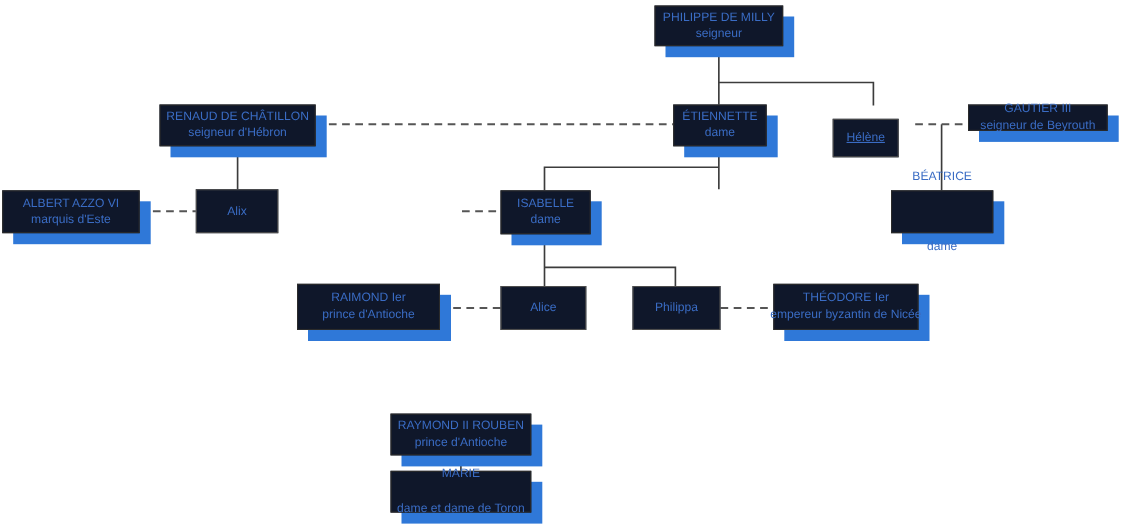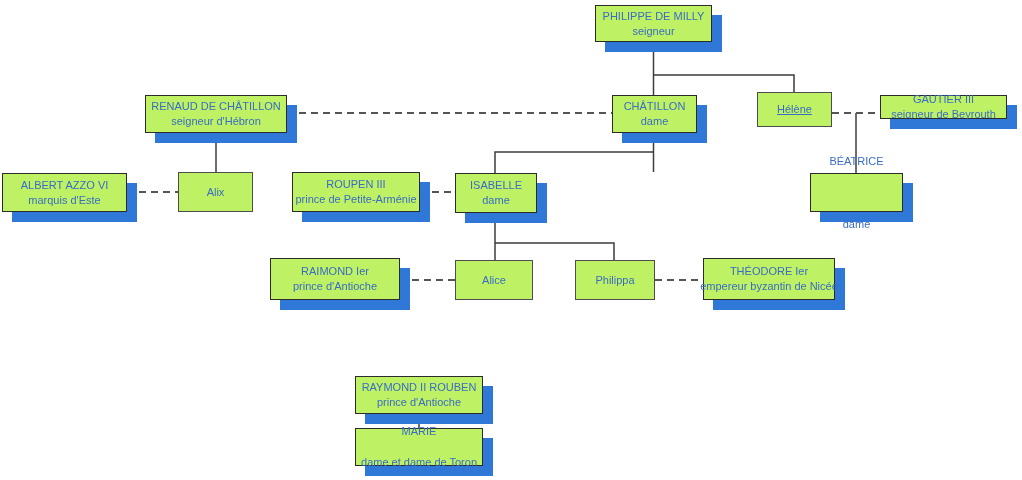--- a/index.html
+++ b/index.html
@@ -18,21 +18,21 @@
   .lines {
     position: absolute;
     left: 0; top: 0;
     z-index: 0;
     pointer-events: none;
   }
   .node {
     position: absolute;
     z-index: 1;
     box-sizing: border-box;
-    background: #bef264;
+    background: #0f172a;
     border: 1.5px solid #4d4d4d;
     display: flex;
     flex-direction: column;
     align-items: center;
     justify-content: center;
     text-align: center;
     color: #3a6cc4;
     font-size: 11px;
     line-height: 1.35;
     padding: 2px 16px;
@@ -78,46 +78,42 @@
     <div class="name">PHILIPPE DE MILLY</div>
     <div class="subtitle">seigneur</div>
   </div>
 
   <div class="node shadowed" style="left:145px; top:95px; width:142px; height:38px;">
     <div class="name">RENAUD DE CHÂTILLON</div>
     <div class="subtitle">seigneur d'Hébron</div>
   </div>
 
   <div class="node shadowed" style="left:612px; top:95px; width:85px; height:38px;">
-    <div class="name">CHÂTILLON</div>
+    <div class="name">ÉTIENNETTE</div>
     <div class="subtitle">dame</div>
   </div>
 
-  <div class="node" style="left:757px; top:92px; width:75px; height:35px;text-decoration:underline;">
+  <div class="node" style="left:757px; top:108px; width:60px; height:35px;text-decoration:underline;">
     <div class="name">Hélène</div>
   </div>
 
   <div class="node shadowed" style="left:880px; top:95px; width:127px; height:24px;">
     <div class="name">GAUTIER III</div>
     <div class="subtitle">seigneur de Beyrouth</div>
   </div>
 
   <div class="node shadowed" style="left:2px; top:173px; width:125px; height:39px;">
     <div class="name">ALBERT AZZO VI</div>
     <div class="subtitle">marquis d'Este</div>
   </div>
 
   <div class="node" style="left:178px; top:172px; width:75px; height:40px;">
     <div class="name">Alix</div>
   </div>
 
-  <div class="node shadowed" style="left:292px; top:172px; width:128px; height:40px;">
-    <div class="name">ROUPEN III</div>
-    <div class="subtitle">prince de Petite-Arménie</div>
-  </div>
 
   <div class="node shadowed" style="left:455px; top:173px; width:82px; height:40px;">
     <div class="name">ISABELLE</div>
     <div class="subtitle">dame</div>
   </div>
 
 
   <div class="node shadowed" style="left:810px; top:173px; width:93px; height:39px;gap:48px;">
     <div class="name">BÉATRICE</div>
     <div class="subtitle">dame</div>

